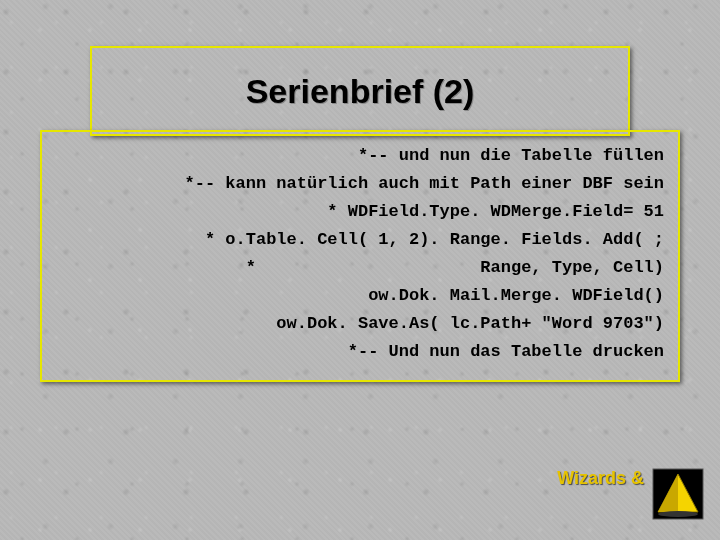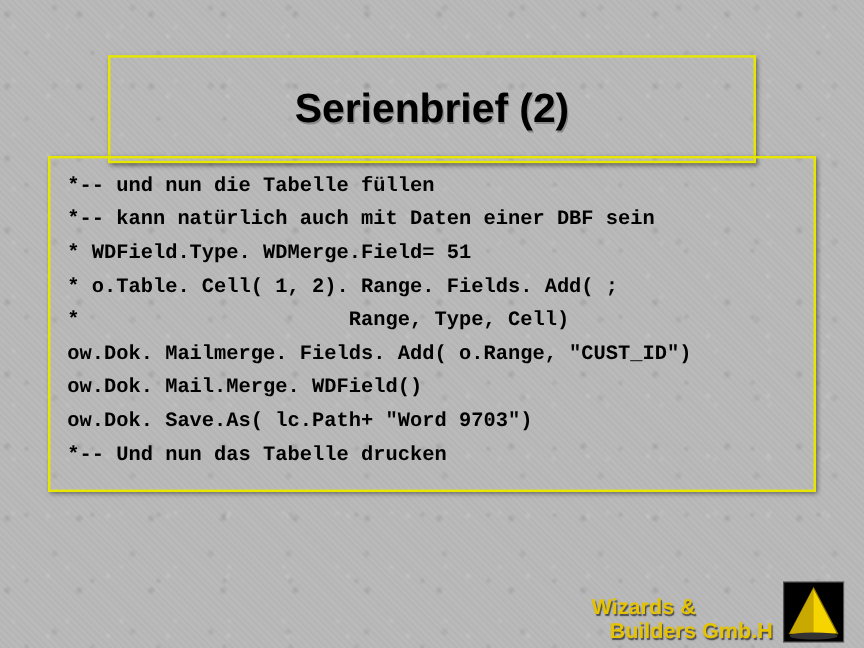--- a/index.html
+++ b/index.html
@@ -57,28 +57,29 @@
     padding: 10px 14px 14px 14px;
     box-sizing: border-box;
   }
   .code-line {
     font-family: "Courier New", Courier, monospace;
     font-weight: bold;
     font-size: 17px;
     line-height: 28px;
     color: #000;
     white-space: pre;
+    text-align: right;
   }
 
   .footer {
     position: absolute;
-    bottom: 4px;
+    bottom: 20px;
     right: 16px;
     display: flex;
-    align-items: flex-end;
+    align-items: flex-start;
     gap: 8px;
   }
   .footer-text {
     color: #e6c300;
     font-weight: bold;
     font-size: 18px;
     line-height: 20px;
     text-align: left;
     text-shadow: 1px 1px 1px rgba(0,0,0,0.6);
   }
@@ -92,34 +93,33 @@
 <body>
 
 <div class="slide">
 
   <div class="title-box">
     <div class="title-text">Serienbrief (2)</div>
   </div>
 
   <div class="code-box">
     <div class="code-line">*-- und nun die Tabelle füllen</div>
-    <div class="code-line">*-- kann natürlich auch mit Daten einer DBF sein</div>
+    <div class="code-line">*-- kann natürlich auch mit Path einer DBF sein</div>
     <div class="code-line">* WDField.Type. WDMerge.Field= 51</div>
     <div class="code-line">* o.Table. Cell( 1, 2). Range. Fields. Add( ;</div>
     <div class="code-line">*                      Range, Type, Cell)</div>
-    <div class="code-line">ow.Dok. Mailmerge. Fields. Add( o.Range, "CUST_ID")</div>
     <div class="code-line">ow.Dok. Mail.Merge. WDField()</div>
     <div class="code-line">ow.Dok. Save.As( lc.Path+ "Word 9703")</div>
     <div class="code-line">*-- Und nun das Tabelle drucken</div>
   </div>
 
   <div class="footer">
     <div class="footer-text">
       <span>Wizards &amp;</span><br>
-      &nbsp;&nbsp;&nbsp;<span>Builders Gmb.H</span>
+      &nbsp;&nbsp;&nbsp;
     </div>
     <span class="logo">
       <svg viewBox="0 0 52 52" width="52" height="52">
         <rect x="1" y="1" width="50" height="50" fill="#000" stroke="#555" stroke-width="1"></rect>
         <polygon points="26,6 46,44 6,44" fill="#f5d400" stroke="#8a7400" stroke-width="1"></polygon>
         <polygon points="26,6 26,44 6,44" fill="#c9a800"></polygon>
         <ellipse cx="26" cy="46" rx="20" ry="3" fill="#333"></ellipse>
       </svg>
     </span>
   </div>

